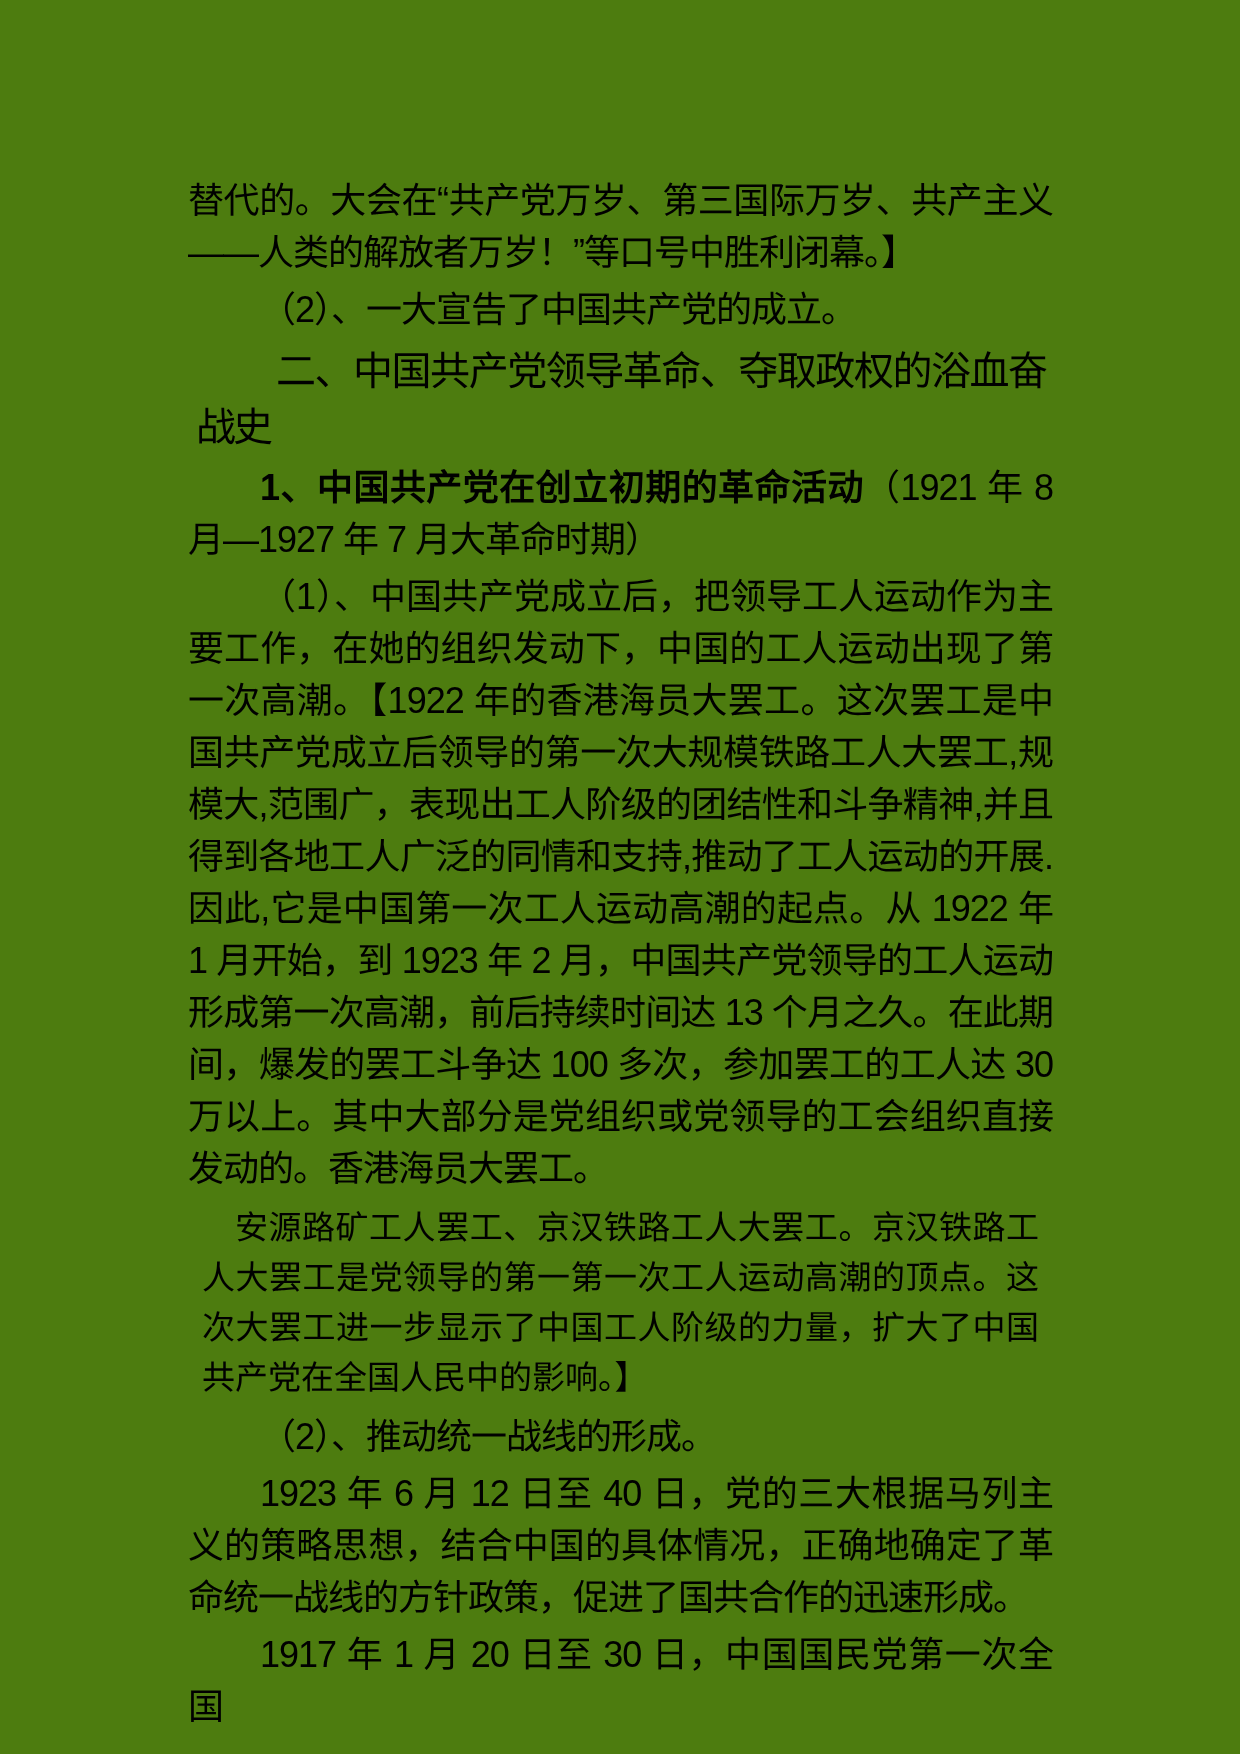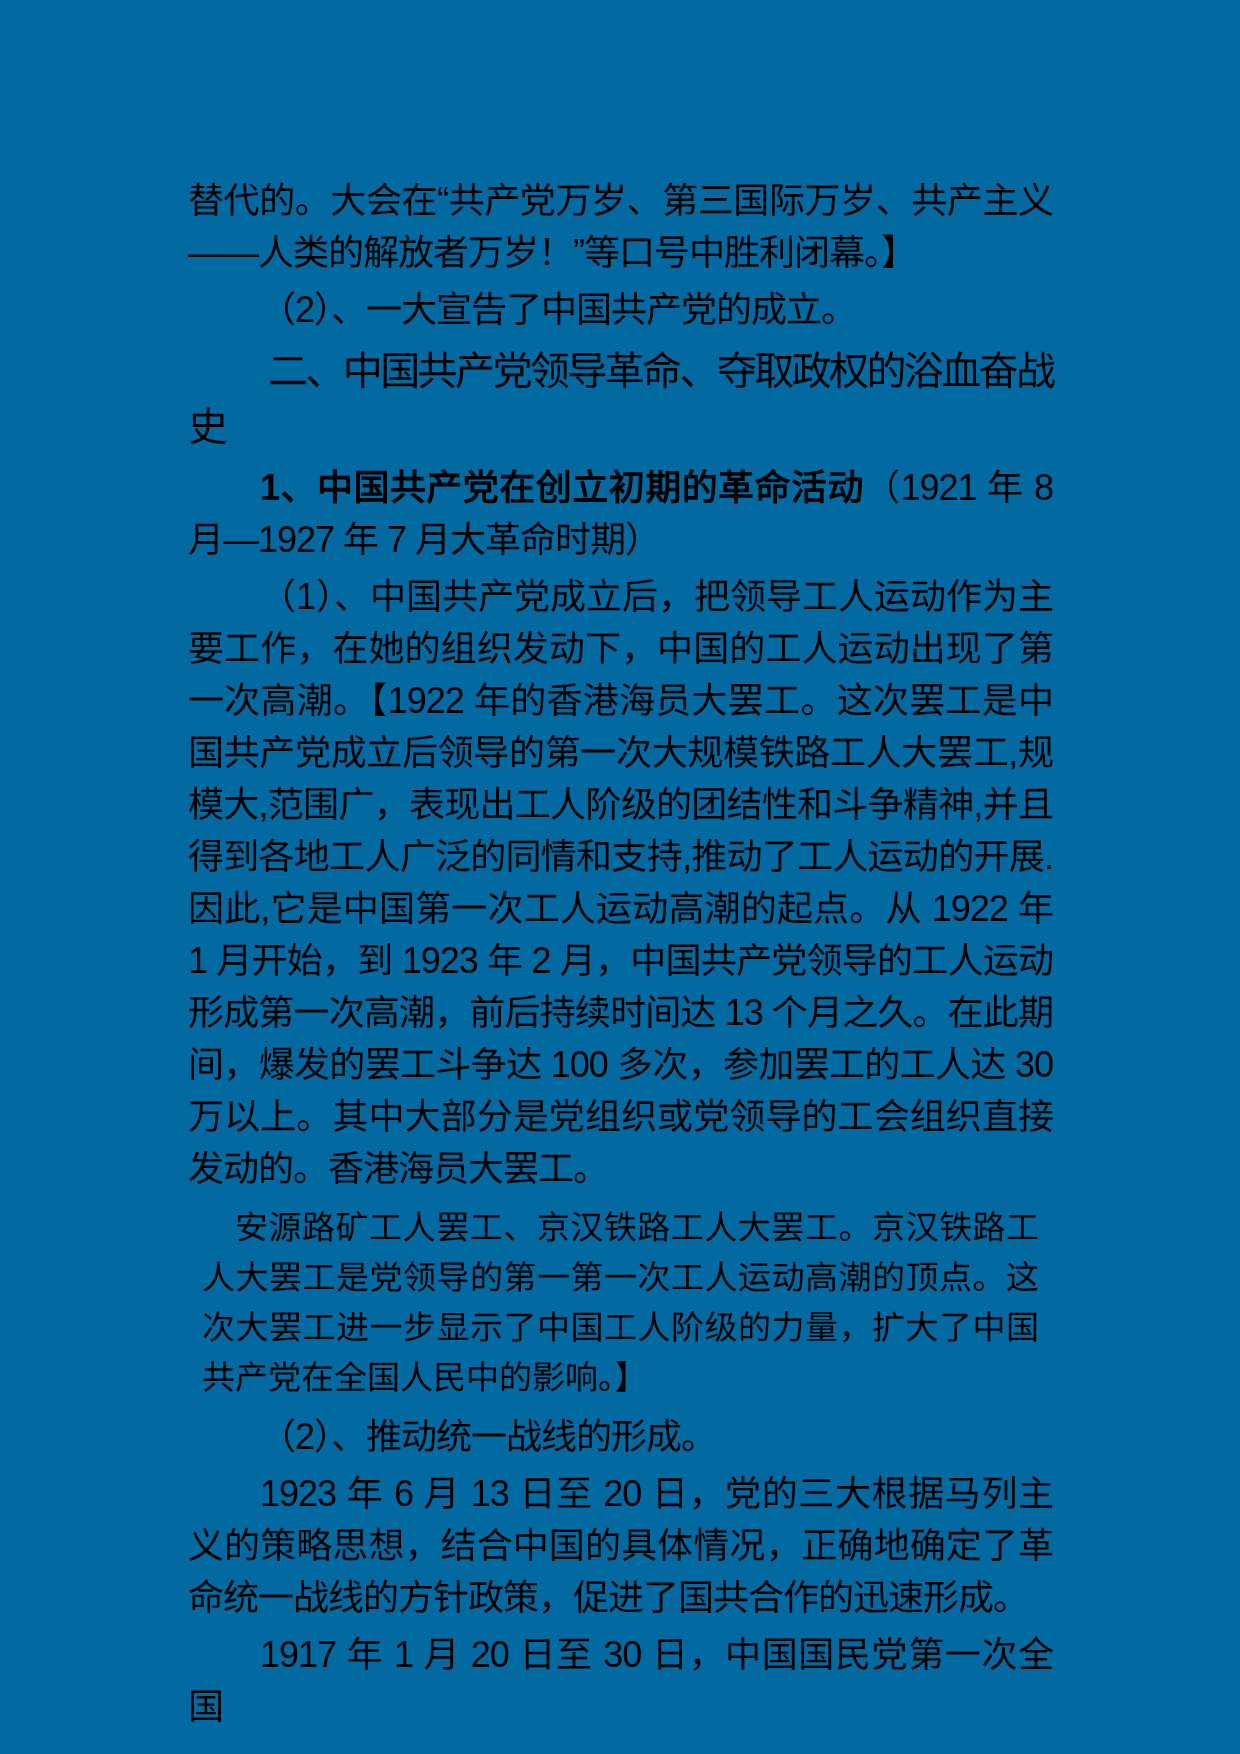--- a/index.html
+++ b/index.html
@@ -5,39 +5,39 @@
   html, body {
     margin: 0;
     padding: 0;
     background: #ffffff;
   }
   .page {
     position: relative;
     width: 1240px;
     height: 1754px;
     box-sizing: border-box;
-    background: #0369a1;
+    background: #4d7c0f;
     color: #000000;
     padding: 170px 187px 0 188px;
     font-family: "Liberation Sans", sans-serif;
     overflow: hidden;
   }
   .para {
     margin: 5px 0;
     font-size: 36px;
     line-height: 52px;
     letter-spacing: -1px;
     text-align: justify;
     text-indent: 2em;
   }
   .para.no-indent {
     text-indent: 0;
   }
   .heading {
-    margin: 7px 0;
+    margin: 7px 8px;
     font-size: 40px;
     line-height: 56px;
     letter-spacing: -3px;
     font-weight: normal;
     text-align: justify;
     text-indent: 2em;
   }
   .para .bold-run {
     font-weight: bold;
   }
@@ -61,17 +61,17 @@
   <h2 class="heading">二、中国共产党领导革命、夺取政权的浴血奋战史</h2>
 
   <p class="para"><span class="bold-run">1、中国共产党在创立初期的革命活动</span><span>（1921 年 8 月—1927 年 7 月大革命时期）</span></p>
 
   <p class="para">（1）、中国共产党成立后，把领导工人运动作为主要工作，在她的组织发动下，中国的工人运动出现了第一次高潮。【1922 年的香港海员大罢工。这次罢工是中国共产党成立后领导的第一次大规模铁路工人大罢工,规模大,范围广，表现出工人阶级的团结性和斗争精神,并且得到各地工人广泛的同情和支持,推动了工人运动的开展.因此,它是中国第一次工人运动高潮的起点。从 1922 年 1 月开始，到 1923 年 2 月，中国共产党领导的工人运动形成第一次高潮，前后持续时间达 13 个月之久。在此期间，爆发的罢工斗争达 100 多次，参加罢工的工人达 30 万以上。其中大部分是党组织或党领导的工会组织直接发动的。香港海员大罢工。</p>
 
   <p class="para small-note">安源路矿工人罢工、京汉铁路工人大罢工。京汉铁路工人大罢工是党领导的第一第一次工人运动高潮的顶点。这次大罢工进一步显示了中国工人阶级的力量，扩大了中国共产党在全国人民中的影响。】</p>
 
   <p class="para">（2）、推动统一战线的形成。</p>
 
-  <p class="para">1923 年 6 月 13 日至 20 日，党的三大根据马列主义的策略思想，结合中国的具体情况，正确地确定了革命统一战线的方针政策，促进了国共合作的迅速形成。</p>
+  <p class="para">1923 年 6 月 12 日至 40 日，党的三大根据马列主义的策略思想，结合中国的具体情况，正确地确定了革命统一战线的方针政策，促进了国共合作的迅速形成。</p>
 
   <p class="para">1917 年 1 月 20 日至 30 日，中国国民党第一次全国</p>
 
 </div>
 
 </body></html>

